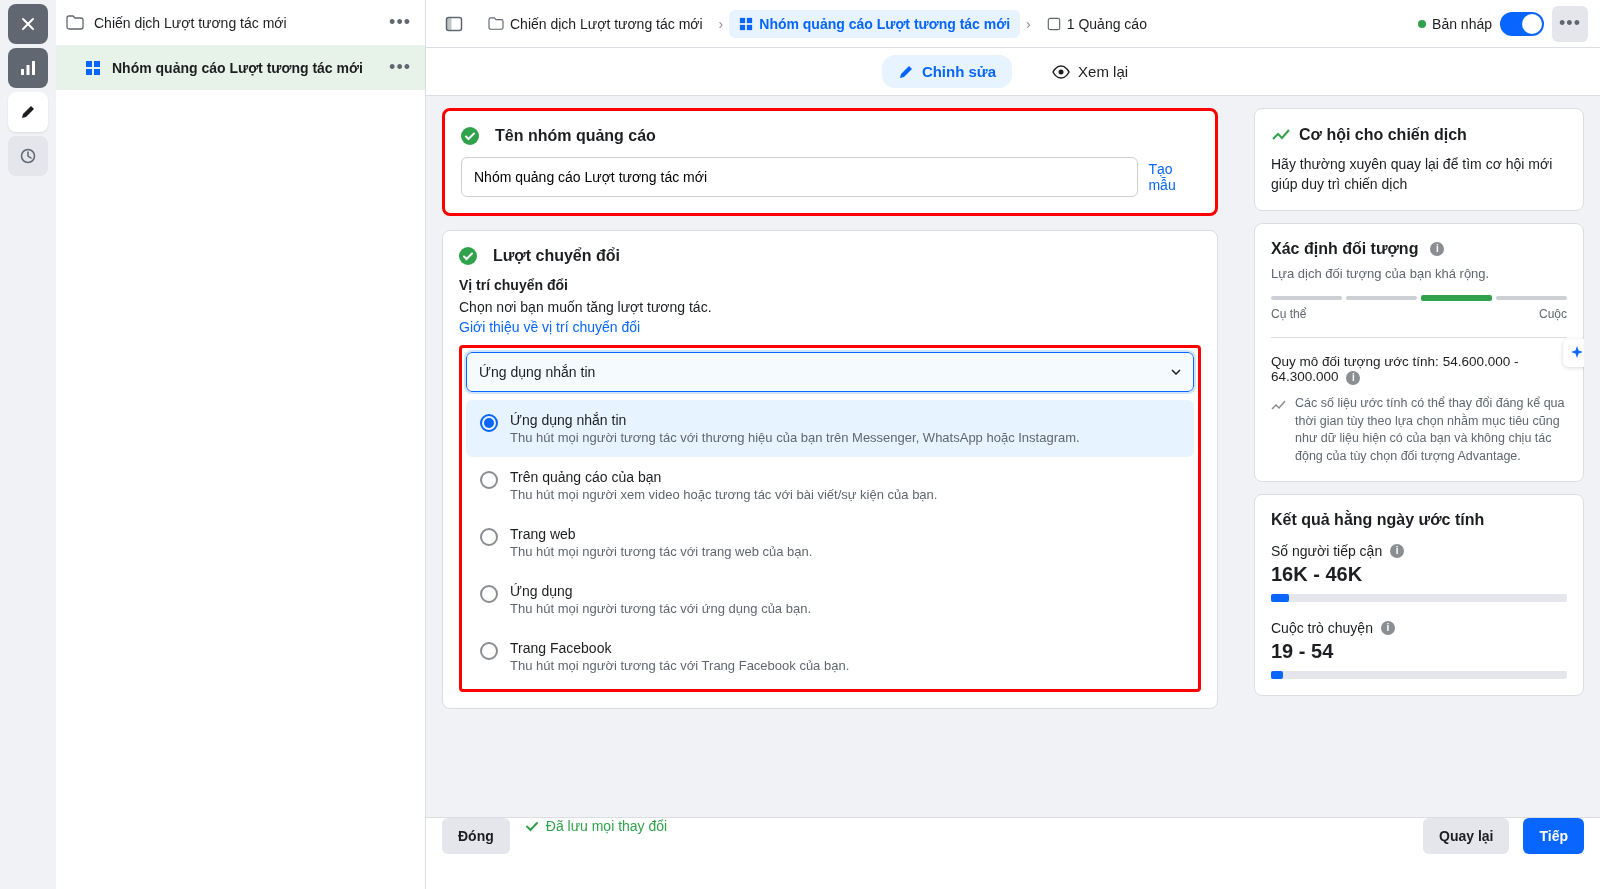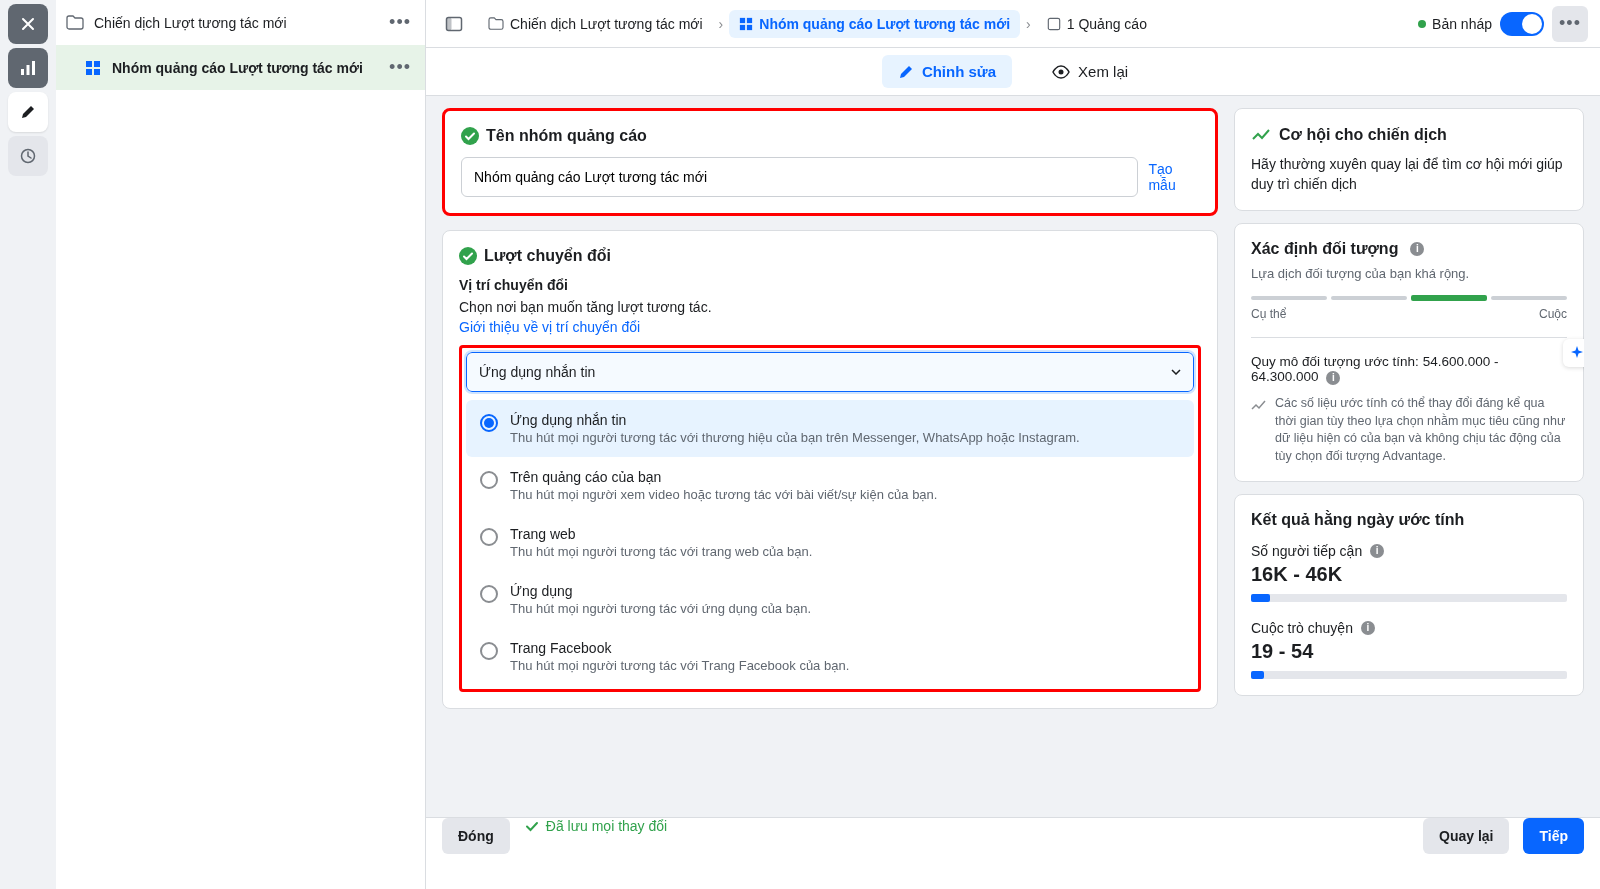--- a/index.html
+++ b/index.html
@@ -107,32 +107,32 @@
     }
     
     .tabs-row {
       height: 48px; background: #fff; border-bottom: 1px solid #dadde1;
       display: flex; align-items: center; justify-content: center; gap: 24px;
     }
     .tab {
       display: flex; align-items: center; gap: 8px; padding: 8px 16px;
       border-radius: 6px; cursor: pointer; font-size: 15px;
     }
-    .tab.active { background: #e7f3ff; color: #0866ff; font-weight: 600; }
+    .tab.active { background: #e7f3ff; color: #0866ff; font-weight: 600; border-radius: 13px; }
     
     .content-row { flex: 1; display: flex; gap: 16px; padding: 12px 16px 0 16px; overflow: hidden; }
     .form-col { flex: 1; min-width: 0; overflow-y: auto; }
     .side-col { width: 350px; display: flex; flex-direction: column; gap: 12px; overflow-y: auto; }
     
     .card {
       background: #fff; border: 1px solid #dadde1; border-radius: 8px;
       padding: 16px; margin-bottom: 14px; position: relative;
     }
     .card-hl { border: 3px solid #ff0000; }
-    .card-title-row { display: flex; align-items: center; gap: 7px; margin-bottom: 12px; }
+    .card-title-row { display: flex; align-items: center; gap: 16px; margin-bottom: 12px; }
     .card-title { font-size: 16px; font-weight: 700; }
     .check-icon { width: 18px; height: 18px; }
     .text-input {
       width: 100%; height: 40px; border: 1px solid #ccd0d5; border-radius: 6px;
       padding: 0 12px; font-size: 14px;
     }
     .input-row { display: flex; align-items: center; gap: 10px; }
     .link { color: #0866ff; cursor: pointer; font-size: 14px; }
     
     .subhead { font-weight: 600; margin-bottom: 6px; }
@@ -161,21 +161,21 @@
     .radio.on { border-color: #0866ff; }
     .radio.on::after {
       content: ''; position: absolute; top: 2px; left: 2px;
       width: 10px; height: 10px; background: #0866ff; border-radius: 50%;
     }
     .opt-title { font-weight: 500; font-size: 14px; }
     .opt-desc { font-size: 13px; color: #606770; margin-top: 2px; }
     
     
     .side-card {
-      background: #fff; border: 1px solid #dadde1; border-radius: 8px; padding: 16px;
+      background: #fff; border: 1px solid #dadde1; border-radius: 8px; padding: 16px; margin-left: 20px;
     }
     .side-title { font-size: 16px; font-weight: 700; display: flex; align-items: center; gap: 8px; }
     .side-text { font-size: 14px; color: #1c1e21; margin-top: 10px; line-height: 1.4; }
     .side-sub { font-size: 13px; color: #606770; margin-top: 8px; }
     .info-icon {
       display: inline-block;
       width: 14px; height: 14px; border-radius:50%;
       background:#8a8d91; color:#fff;
       font-size:10px; line-height:14px; text-align:center;
       font-weight: 700;

